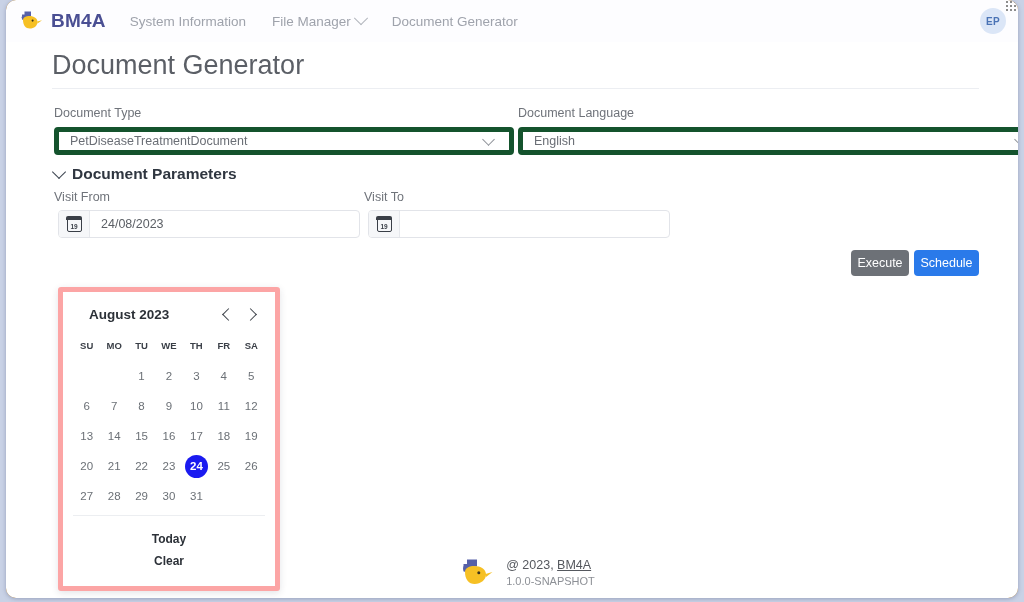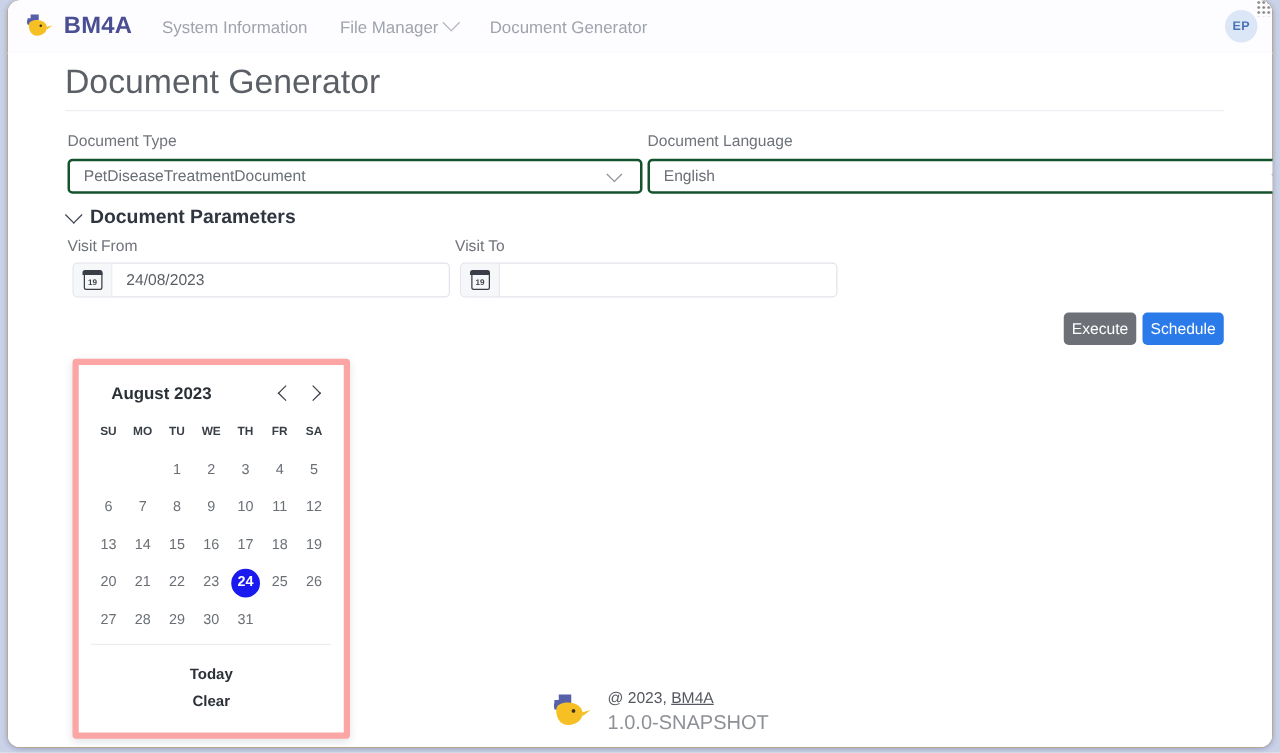--- a/index.html
+++ b/index.html
@@ -121,21 +121,21 @@
   
   .field-label {
     position: absolute;
     font-size: 12.5px;
     color: #6f737a;
     text-align: right;
   }
   .select-box {
     position: absolute;
     height: 28px;
-    border: 2px solid #14532d;
+    border: 5px solid #14532d;
     border-radius: 4px;
     background: #fff;
     display: flex;
     align-items: center;
     box-sizing: border-box;
     cursor: pointer;
   }
   .select-value {
     font-size: 12.5px;
     color: #6a6e75;
@@ -335,21 +335,21 @@
     gap: 11px;
   }
   .footer-logo { width: 34px; height: 30px; display: block; }
   .footer-lines { line-height: 1.45; }
   .footer-line1 {
     font-size: 12.5px;
     color: #55585e;
   }
   .footer-line1 u { text-decoration: underline; }
   .footer-line2 {
-    font-size: 16px;
+    font-size: 11px;
     color: #8d9096;
   }
 </style>
 </head>
 <body>
 
 <div class="window">
 
   <div class="navbar">
     <div class="brand">

